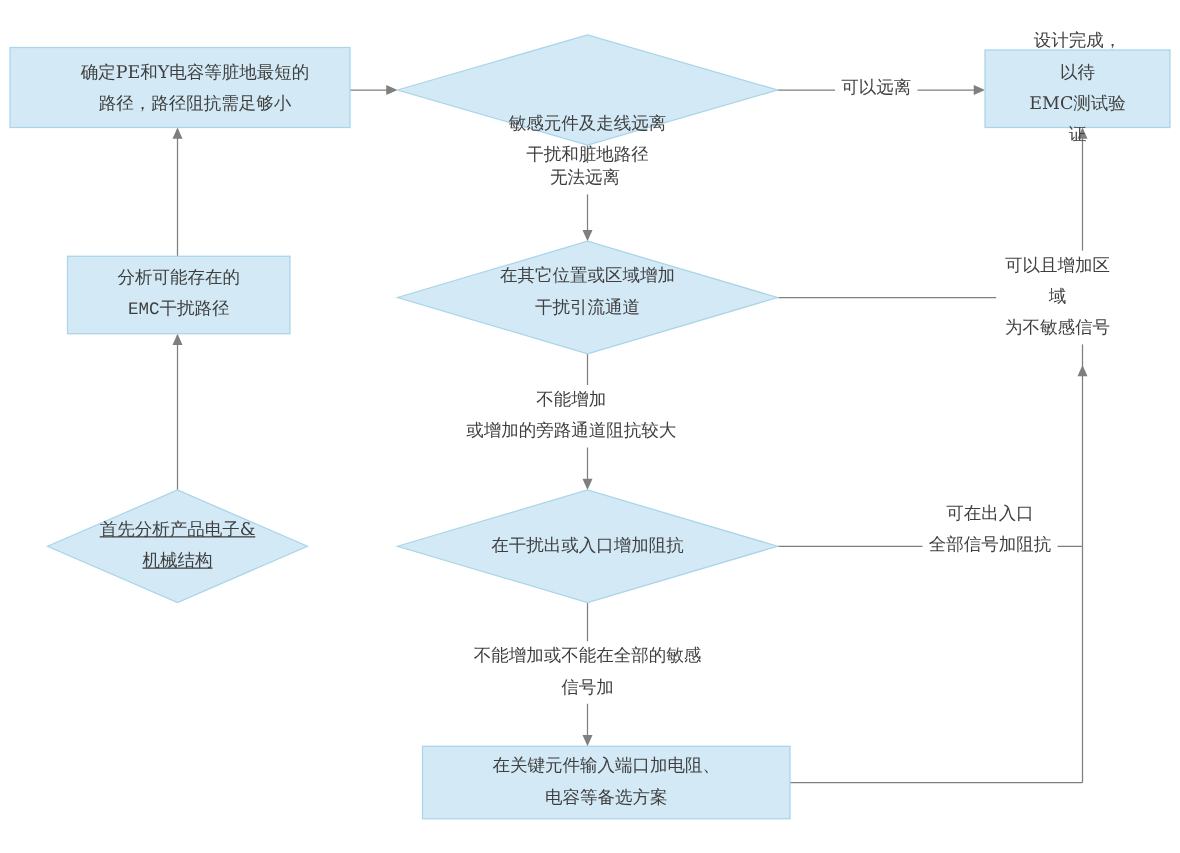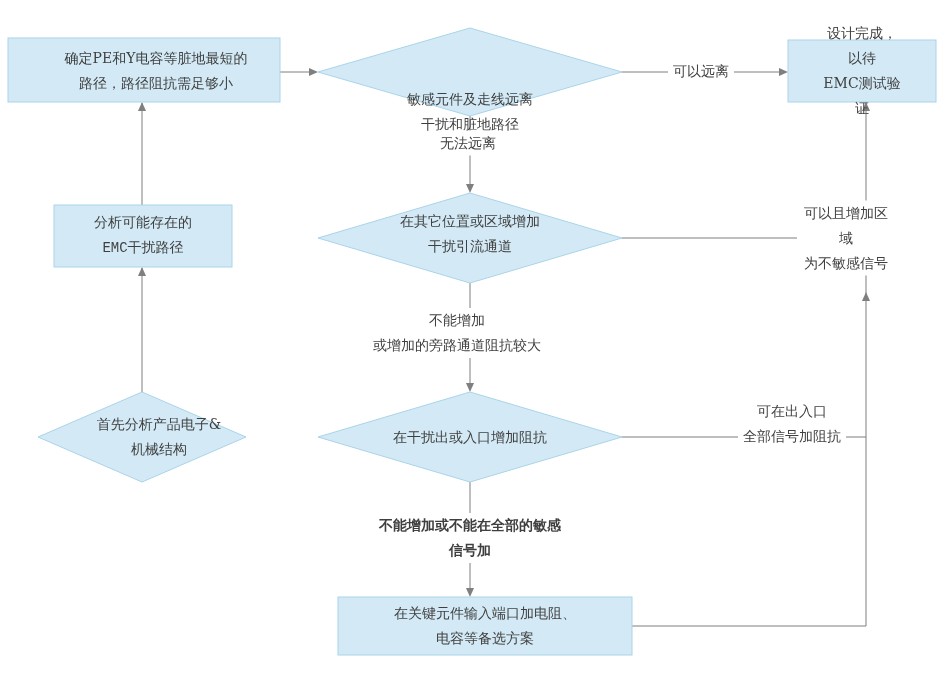--- a/index.html
+++ b/index.html
@@ -98,29 +98,29 @@
 路径，路径阻抗需足够小</div>
   <div class="label" style="left:470px; top:72px;margin-top:40px;">敏感元件及走线远离
 干扰和脏地路径</div>
   <div class="label" style="left:862px; top:71px;">设计完成，以待
 EMC测试验证</div>
   <div class="label" style="left:143px; top:236px;font-family:Liberation Mono, monospace;">分析可能存在的
 EMC干扰路径</div>
   <div class="label" style="left:470px; top:234px;">在其它位置或区域增加
 干扰引流通道</div>
   <div class="label" style="left:470px; top:437px;font-family:Liberation Serif, serif;">在干扰出或入口增加阻抗</div>
-  <div class="label" style="left:159px; top:437px;">首先分析产品电子&amp;
+  <div class="label" style="left:142px; top:437px;text-decoration:underline;">首先分析产品电子&amp;
 机械结构</div>
   <div class="label" style="left:485px; top:626px;">在关键元件输入端口加电阻、
 电容等备选方案</div>
 
   <div class="label edge-label" style="left:701px; top:71px;">可以远离</div>
   <div class="label edge-label" style="left:468px; top:143px;font-family:Liberation Serif, serif;">无法远离</div>
   <div class="label edge-label" style="left:812px; top:238px;margin-left:34px;">可以且增加区域
 为不敏感信号</div>
   <div class="label edge-label" style="left:457px; top:333px;">不能增加
 或增加的旁路通道阻抗较大</div>
   <div class="label edge-label" style="left:792px; top:424px;">可在出入口
 全部信号加阻抗</div>
-  <div class="label edge-label" style="left:470px; top:538px;font-weight:bold;">不能增加或不能在全部的敏感
+  <div class="label edge-label" style="left:470px; top:538px;">不能增加或不能在全部的敏感
 信号加</div>
 
 </div>
 
 </body></html>

